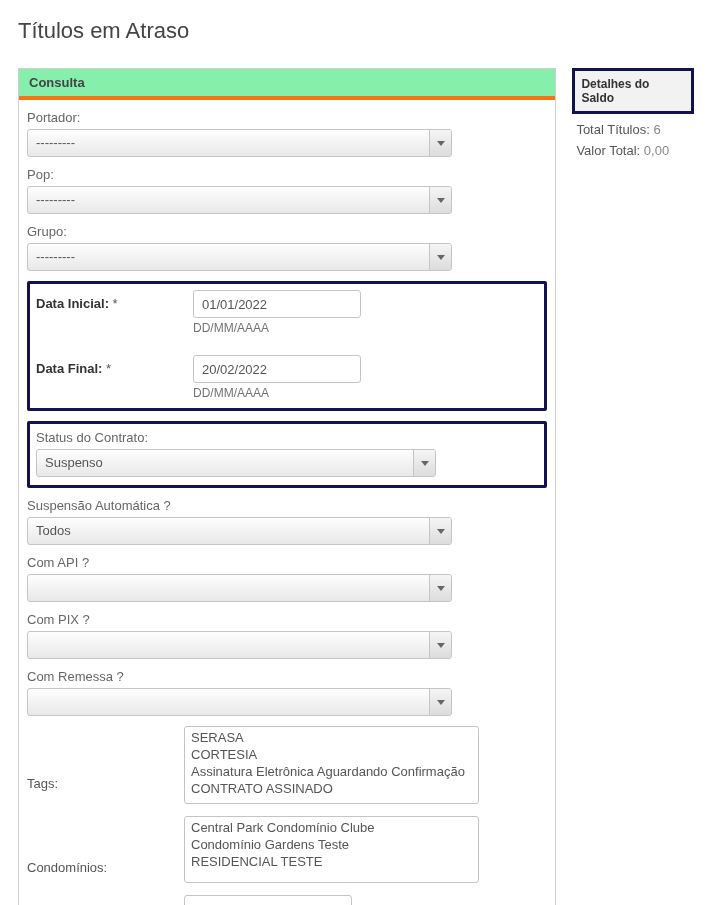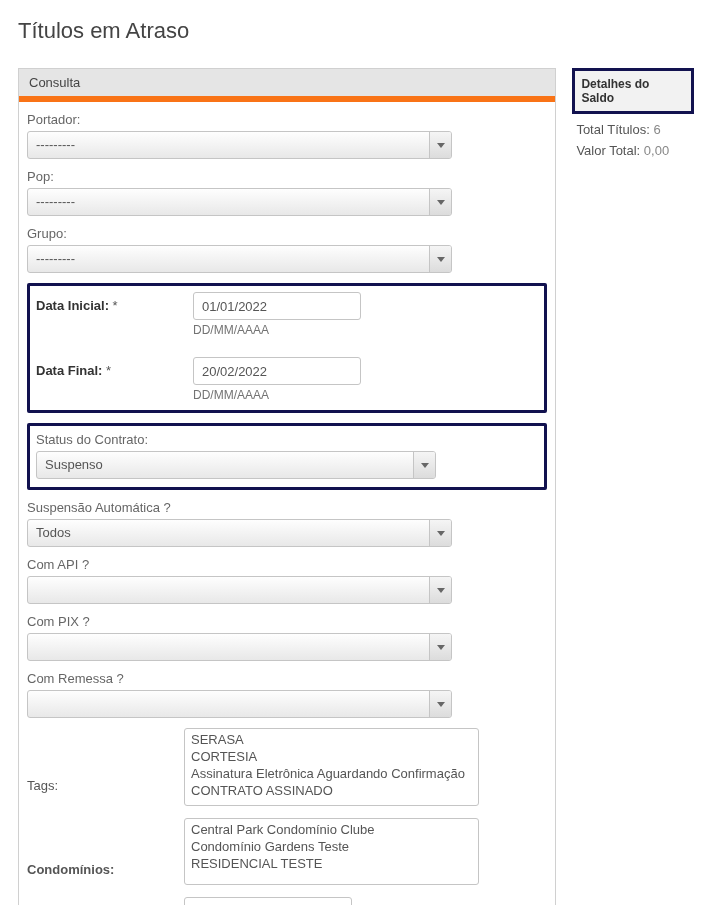--- a/index.html
+++ b/index.html
@@ -20,24 +20,24 @@
   .layout {
     display: flex;
     gap: 16px;
     align-items: flex-start;
   }
   .main-panel {
     width: 540px;
     border: 1px solid #d0d0d0;
   }
   .panel-header {
-    background: #e5e5e5;
-    border-bottom: 6px solid #f97316;
+    background: #86efac;
+    border-bottom: 4px solid #f97316;
     padding: 6px 10px;
-    font-weight: normal;
+    font-weight: bold;
     color: #444;
   }
   .panel-body {
     padding: 10px 8px 14px 8px;
   }
   .field {
     margin-bottom: 10px;
   }
   .field-label {
     display: block;
@@ -271,21 +271,21 @@
           <div class="listbox">
             <div>SERASA</div>
             <div>CORTESIA</div>
             <div>Assinatura Eletrônica Aguardando Confirmação</div>
             <div>CONTRATO ASSINADO</div>
           </div>
         </div>
       </div>
 
       <div class="row-inline" style="margin-bottom:12px;">
-        <div class="lbl-col" style="padding-top:44px;font-weight:bold;">
+        <div class="lbl-col" style="padding-top:44px;">
           <span>Condomínios:</span>
         </div>
         <div class="input-col">
           <div class="listbox short">
             <div>Central Park Condomínio Clube</div>
             <div>Condomínio Gardens Teste</div>
             <div>RESIDENCIAL TESTE</div>
           </div>
         </div>
       </div>

